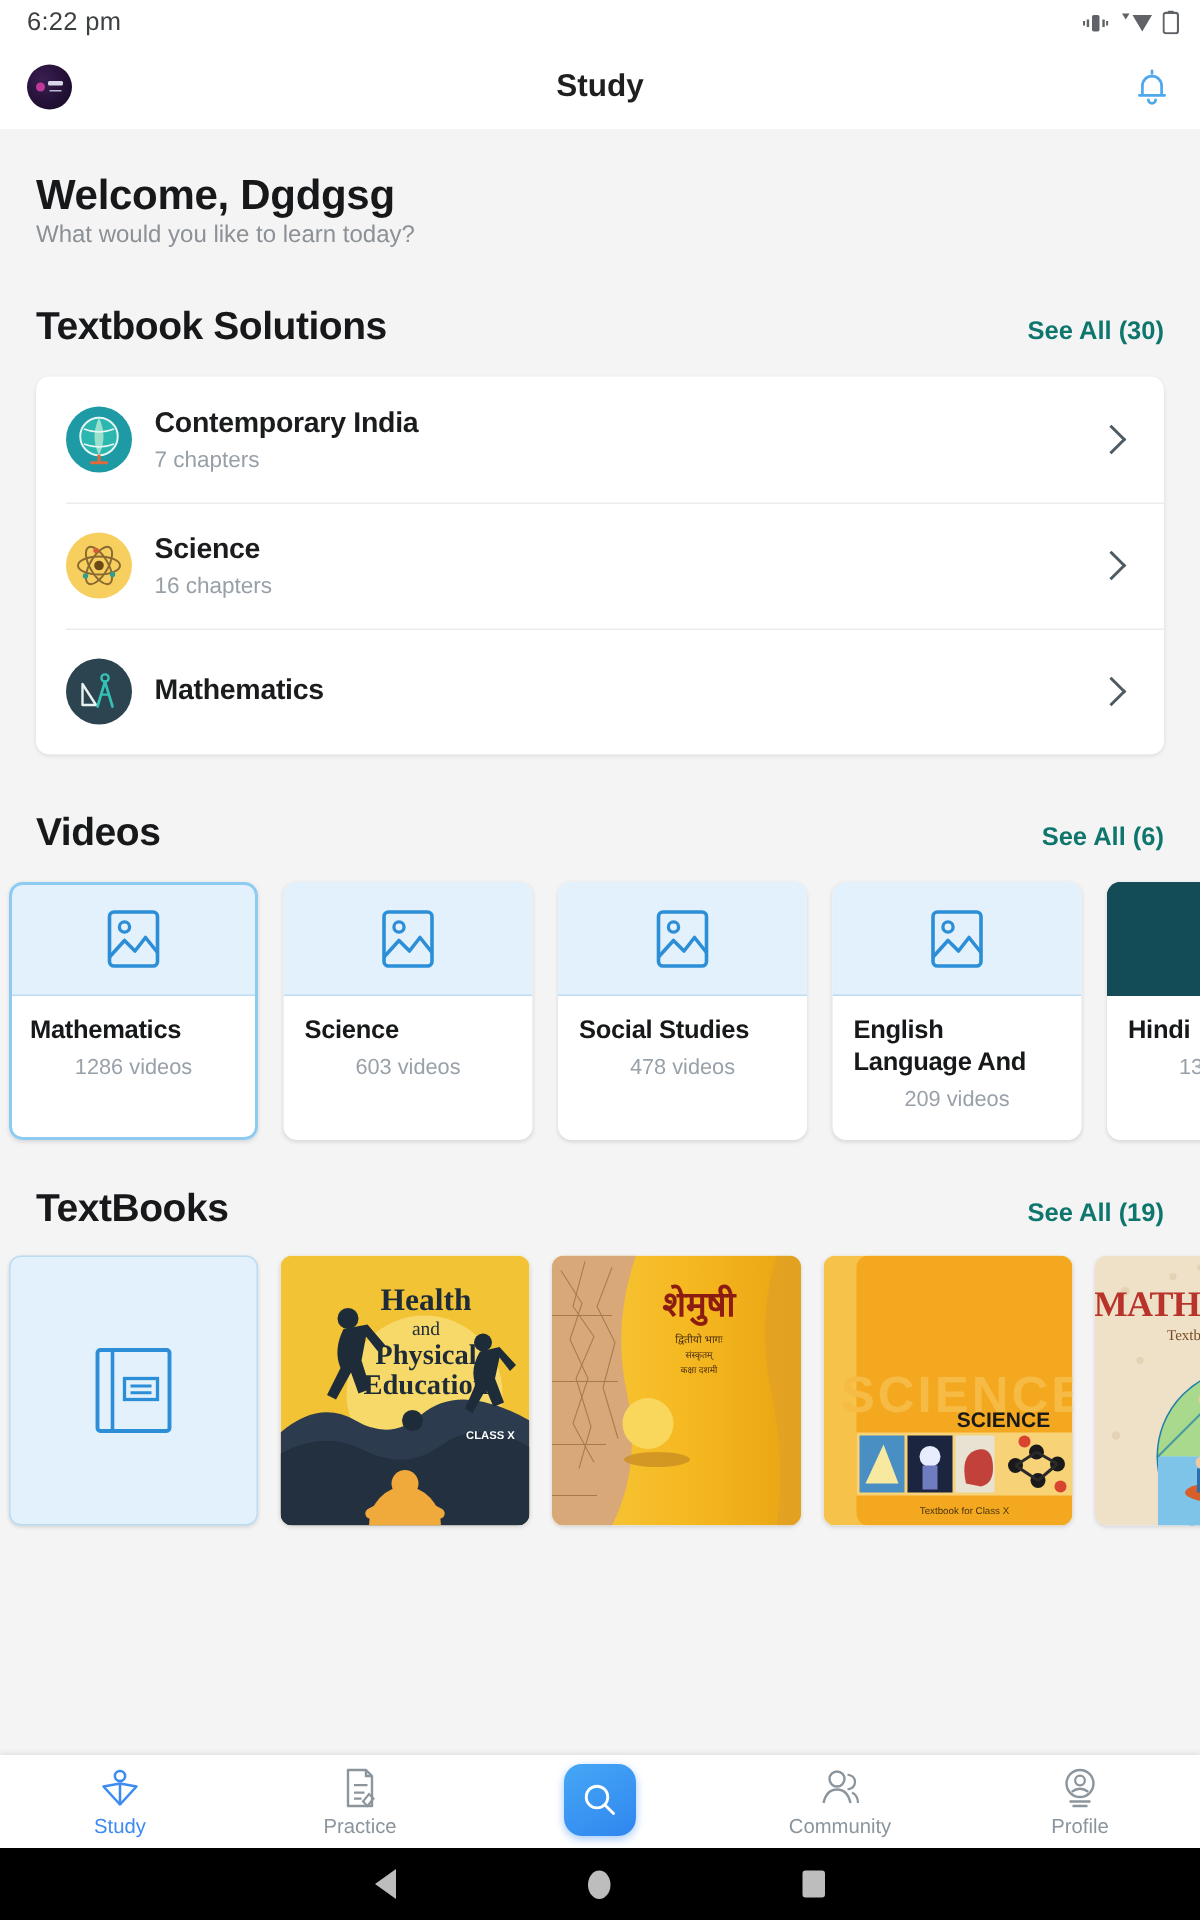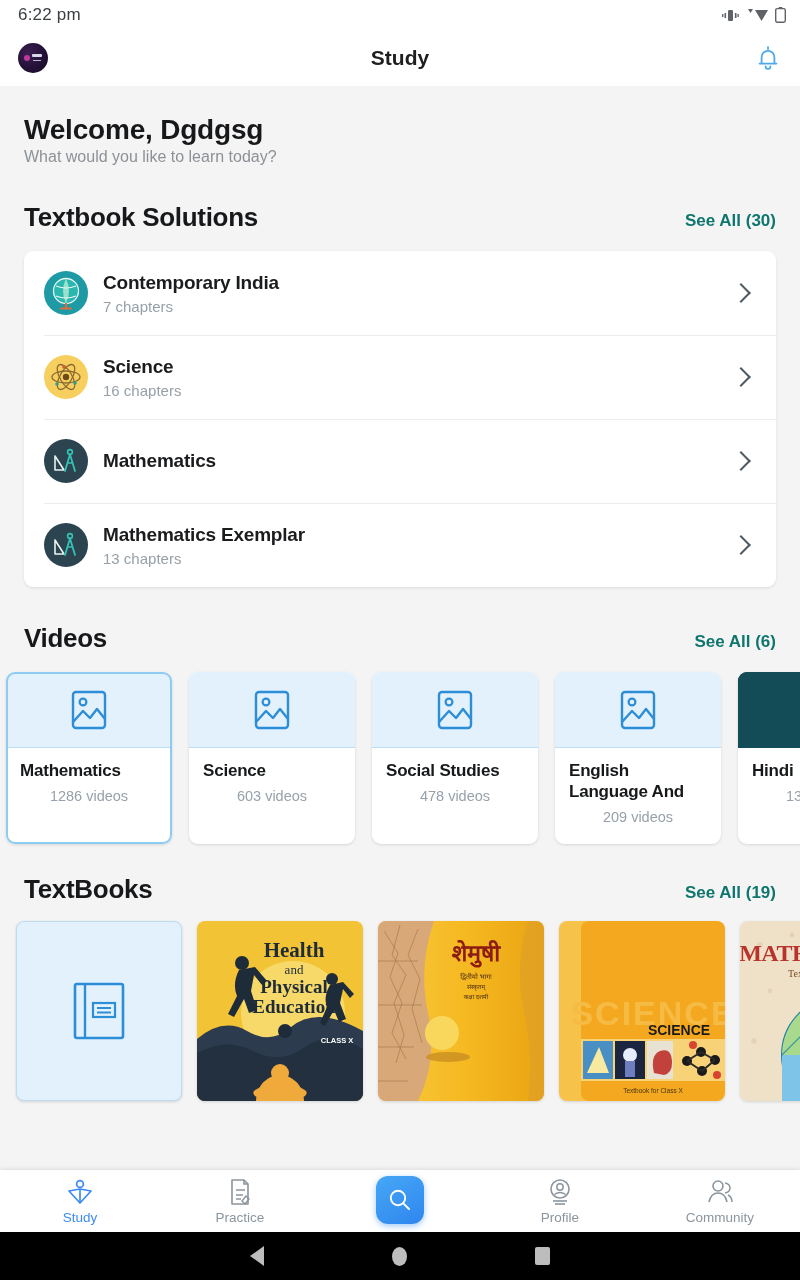--- a/index.html
+++ b/index.html
@@ -109,21 +109,21 @@
   }
   .vthumb.photo{
     background:#124b54; border-bottom:none;
     position:relative; overflow:hidden;
   }
   .vbody{ padding:12px 14px 0 14px; }
   .vname{ font-size:17px; font-weight:bold; color:#16181a; line-height:1.24; letter-spacing:-.2px;}
   .vsub{ font-size:14.5px; color:#98a1a9; margin-top:7px;text-align:center; }
 
   
-  .brow{ display:flex; gap:15px; padding-left:16px; margin-top:16px; height:180px; }
+  .brow{ display:flex; gap:15px; padding-left:6px; margin-top:16px; height:180px; }
   .bcard{
     width:166px;flex:0 0 166px;height:180px;border-radius:8px;overflow:hidden;
     box-shadow:0 1px 3px rgba(0,0,0,.14); position:relative;
   }
   .bplace{ background:#e3f1fc; display:flex;align-items:center;justify-content:center;
            border:1px solid #bcdcf4; }
 
   
   .bottomnav{
     position:absolute; left:0; right:0; bottom:48px; height:62px;
@@ -246,36 +246,20 @@
           <path d="M26 15.4 L31 32" stroke="#35c2b4" stroke-width="1.8" stroke-linecap="round"></path>
           <path d="M23 24 h6" stroke="#35c2b4" stroke-width="1.5"></path>
         </svg>
       </div>
       <div class="ts-text">
         <div class="ts-name">Mathematics</div>
       </div>
       <div class="chev"></div>
     </div>
 
-    <div class="ts-row">
-      <div class="ts-ico ico-math">
-        <svg viewBox="0 0 44 44" width="44" height="44">
-          <path d="M11 31 L20 31 L11 17 Z" fill="none" stroke="#e9f2f0" stroke-width="1.6" stroke-linejoin="round"></path>
-          <circle cx="26" cy="13" r="2.4" fill="none" stroke="#35c2b4" stroke-width="1.6"></circle>
-          <path d="M26 15.4 L21 32" stroke="#35c2b4" stroke-width="1.8" stroke-linecap="round"></path>
-          <path d="M26 15.4 L31 32" stroke="#35c2b4" stroke-width="1.8" stroke-linecap="round"></path>
-          <path d="M23 24 h6" stroke="#35c2b4" stroke-width="1.5"></path>
-        </svg>
-      </div>
-      <div class="ts-text">
-        <div class="ts-name">Mathematics Exemplar</div>
-        <div class="ts-sub">13 chapters</div>
-      </div>
-      <div class="chev"></div>
-    </div>
   </div>
 
   <div class="section-head">
     <div class="section-title">Videos</div>
     <div class="see-all">See All (6)</div>
   </div>
 
   <div class="vrow">
 
     <div class="vcard" style="outline:2px solid #8ecbf0;outline-offset:-2px;border-radius:9px;">
@@ -515,37 +499,37 @@
       <svg width="26" height="26" viewBox="0 0 26 26">
         <circle cx="11" cy="11" r="7.2" fill="none" stroke="#fff" stroke-width="1.9"></circle>
         <line x1="16.3" y1="16.3" x2="22" y2="22" stroke="#fff" stroke-width="1.9" stroke-linecap="round"></line>
       </svg>
     </div>
     <div class="nav-label"></div>
   </div>
 
   <div class="nav-item">
     <svg width="30" height="30" viewBox="0 0 30 30">
+      <circle cx="13" cy="9" r="5" fill="none" stroke="#8b959d" stroke-width="1.6"></circle>
+      <path d="M4 25 q2 -9 9 -9 q7 0 9 9" fill="none" stroke="#8b959d" stroke-width="1.6" stroke-linejoin="round"></path>
+      <path d="M20 6 q5 1 5 5 q0 4 -5 5" fill="none" stroke="#8b959d" stroke-width="1.5"></path>
+      <path d="M23 18 q4 2 4 7" fill="none" stroke="#8b959d" stroke-width="1.5"></path>
+    </svg>
+    <div class="nav-label">Community</div>
+  </div>
+
+  <div class="nav-item">
+    <svg width="30" height="30" viewBox="0 0 30 30">
       <circle cx="15" cy="12" r="9" fill="none" stroke="#8b959d" stroke-width="1.6"></circle>
       <circle cx="15" cy="10" r="3.2" fill="none" stroke="#8b959d" stroke-width="1.5"></circle>
       <path d="M9.5 17.5 q5.5 -4 11 0" fill="none" stroke="#8b959d" stroke-width="1.5"></path>
       <line x1="8" y1="24" x2="22" y2="24" stroke="#8b959d" stroke-width="1.6"></line>
       <line x1="10" y1="27" x2="20" y2="27" stroke="#8b959d" stroke-width="1.6"></line>
     </svg>
     <div class="nav-label">Profile</div>
   </div>
-
-  <div class="nav-item">
-    <svg width="30" height="30" viewBox="0 0 30 30">
-      <circle cx="13" cy="9" r="5" fill="none" stroke="#8b959d" stroke-width="1.6"></circle>
-      <path d="M4 25 q2 -9 9 -9 q7 0 9 9" fill="none" stroke="#8b959d" stroke-width="1.6" stroke-linejoin="round"></path>
-      <path d="M20 6 q5 1 5 5 q0 4 -5 5" fill="none" stroke="#8b959d" stroke-width="1.5"></path>
-      <path d="M23 18 q4 2 4 7" fill="none" stroke="#8b959d" stroke-width="1.5"></path>
-    </svg>
-    <div class="nav-label">Community</div>
-  </div>
 </div>
 
 <div class="sysnav">
   <div class="sys-back"></div>
   <div class="sys-home"></div>
   <div class="sys-rec"></div>
 </div>
 
 </body></html>

